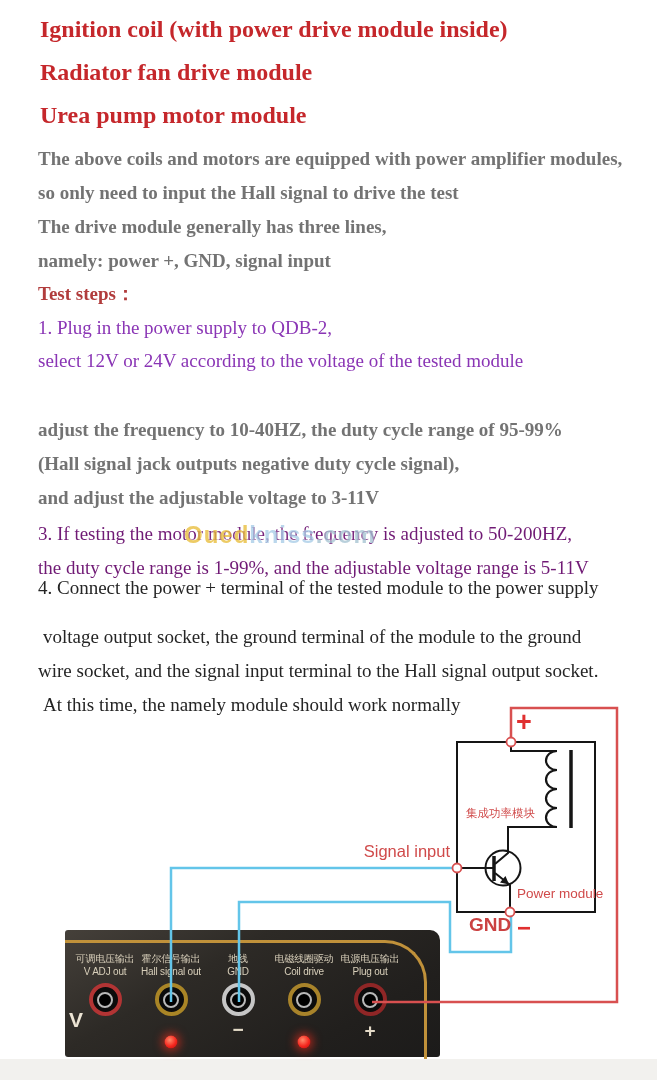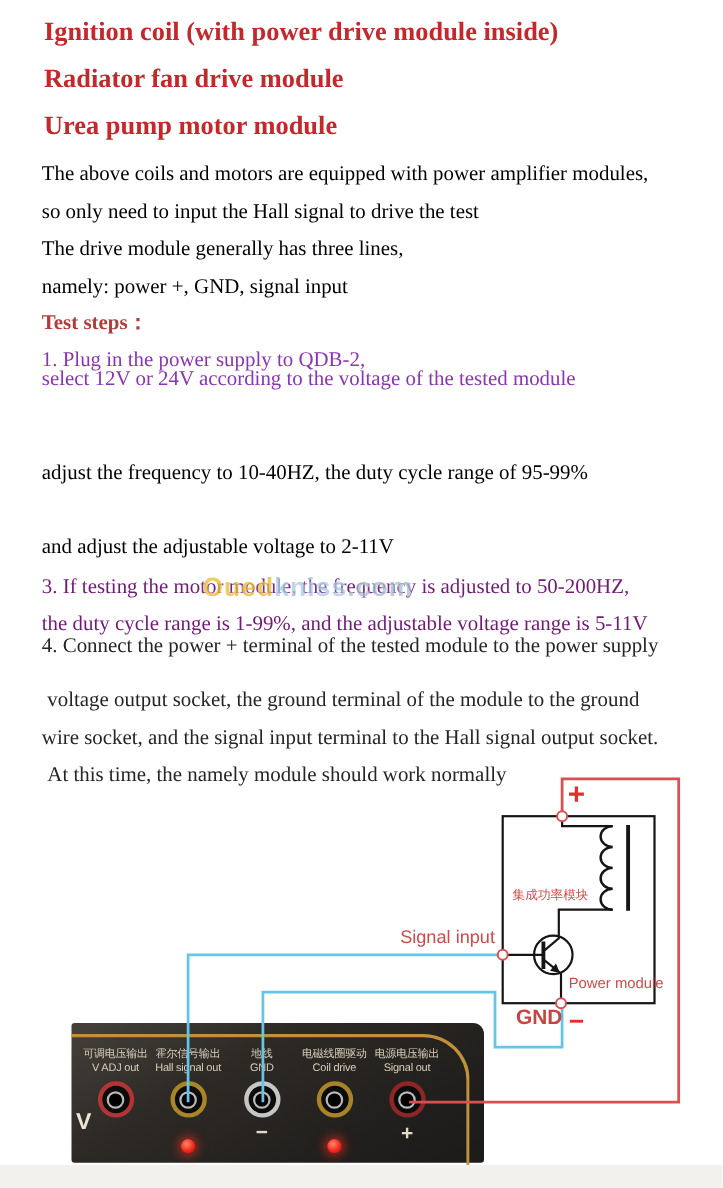--- a/index.html
+++ b/index.html
@@ -2,21 +2,21 @@
 <html><head>
 <meta charset="utf-8">
 <style>
   html,body{margin:0;padding:0;background:#ffffff;}
   #canvas{position:relative;width:657px;height:1080px;background:#ffffff;overflow:hidden;
           font-family:"Liberation Serif","DejaVu Serif",serif;}
 
   
   .ln{position:absolute;left:38px;white-space:nowrap;font-size:19px;line-height:1.15;letter-spacing:0;}
   .ln-heading{left:40px;font-size:24px;font-weight:bold;color:#c5272b;}
-  .ln-blue{color:#000000;}
+  .ln-blue{color:#737373;font-weight:bold;}
   .ln-purple{color:#8a35b5;}
   .ln-maroon{color:#b13c3c;font-weight:bold;}
   .ln-red{color:#701a75;}
   .ln-black{color:#252525;}
   .ln-ind{left:43px;}
 
   
   .watermark{position:absolute;left:184px;top:521px;font-family:"Liberation Sans","DejaVu Sans",sans-serif;
              font-size:24px;font-weight:bold;letter-spacing:1px;opacity:.78;z-index:5;white-space:nowrap;
              text-shadow:0 0 1px rgba(255,255,255,.85),0 0 3px rgba(255,255,255,.6);}
@@ -58,24 +58,25 @@
   <div class="ln ln-heading" style="top:102px">Urea pump motor module</div>
 
   <div class="ln ln-blue" style="top:148px">The above coils and motors are equipped with power amplifier modules,</div>
   <div class="ln ln-blue" style="top:182px">so only need to input the Hall signal to drive the test</div>
   <div class="ln ln-blue" style="top:216px">The drive module generally has three lines,</div>
   <div class="ln ln-blue" style="top:250px">namely: power +, GND, signal input</div>
 
   <div class="ln ln-maroon" style="top:283px">Test steps：</div>
 
   <div class="ln ln-purple" style="top:317px">1. Plug in the power supply to QDB-2,</div>
-  <div class="ln ln-purple" style="top:334px">select 12V or 24V according to the voltage of the tested module</div>
+  <div class="ln ln-purple" style="top:350px">select 12V or 24V according to the voltage of the tested module</div>
 
   <div class="ln ln-blue" style="top:419px">adjust the frequency to 10-40HZ,  the duty cycle range of 95-99%</div>
-  <div class="ln ln-blue" style="top:487px">and adjust the adjustable voltage to 2-11V</div>
+  <div class="ln ln-blue" style="top:453px">(Hall signal jack outputs negative duty cycle signal),</div>
+  <div class="ln ln-blue" style="top:487px">and adjust the adjustable voltage to 3-11V</div>
 
   <div class="ln ln-red" style="top:523px">3. If testing the motor module, the frequency is adjusted to 50-200HZ,</div>
   <div class="ln ln-red" style="top:557px">the duty cycle range is 1-99%, and the adjustable voltage range is 5-11V</div>
 
   <div class="ln ln-black" style="top:577px">4. Connect the power + terminal of the tested module to the power supply</div>
   <div class="ln ln-black ln-ind" style="top:626px">voltage output socket, the ground terminal of the module to the ground</div>
   <div class="ln ln-black" style="top:660px">wire socket, and the signal input terminal to the Hall signal output socket.</div>
   <div class="ln ln-black ln-ind" style="top:694px">At this time, the namely module should work normally</div>
 
   <div class="watermark">
@@ -112,21 +113,21 @@
     <div class="jack-col" style="left:239px">
       <div class="jlabel">电磁线圈驱动</div>
       <div class="jlabel">Coil drive</div>
       <div class="jack" style="border-color: rgb(168, 131, 42);">
         <div class="jack-inner"></div>
       </div>
     </div>
 
     <div class="jack-col" style="left:305px">
       <div class="jlabel">电源电压输出</div>
-      <div class="jlabel">Signal out</div>
+      <div class="jlabel">Plug out</div>
       <div class="jack" style="border-color: rgb(143, 38, 38);">
         <div class="jack-inner"></div>
       </div>
     </div>
 
     <div class="v-mark">V</div>
     <div class="led" style="left:106px;top:112px"></div>
     <div class="panel-mark" style="left:173px;top:100px">−</div>
     <div class="led" style="left:239px;top:112px"></div>
     <div class="panel-mark" style="left:305px;top:101px">+</div>

